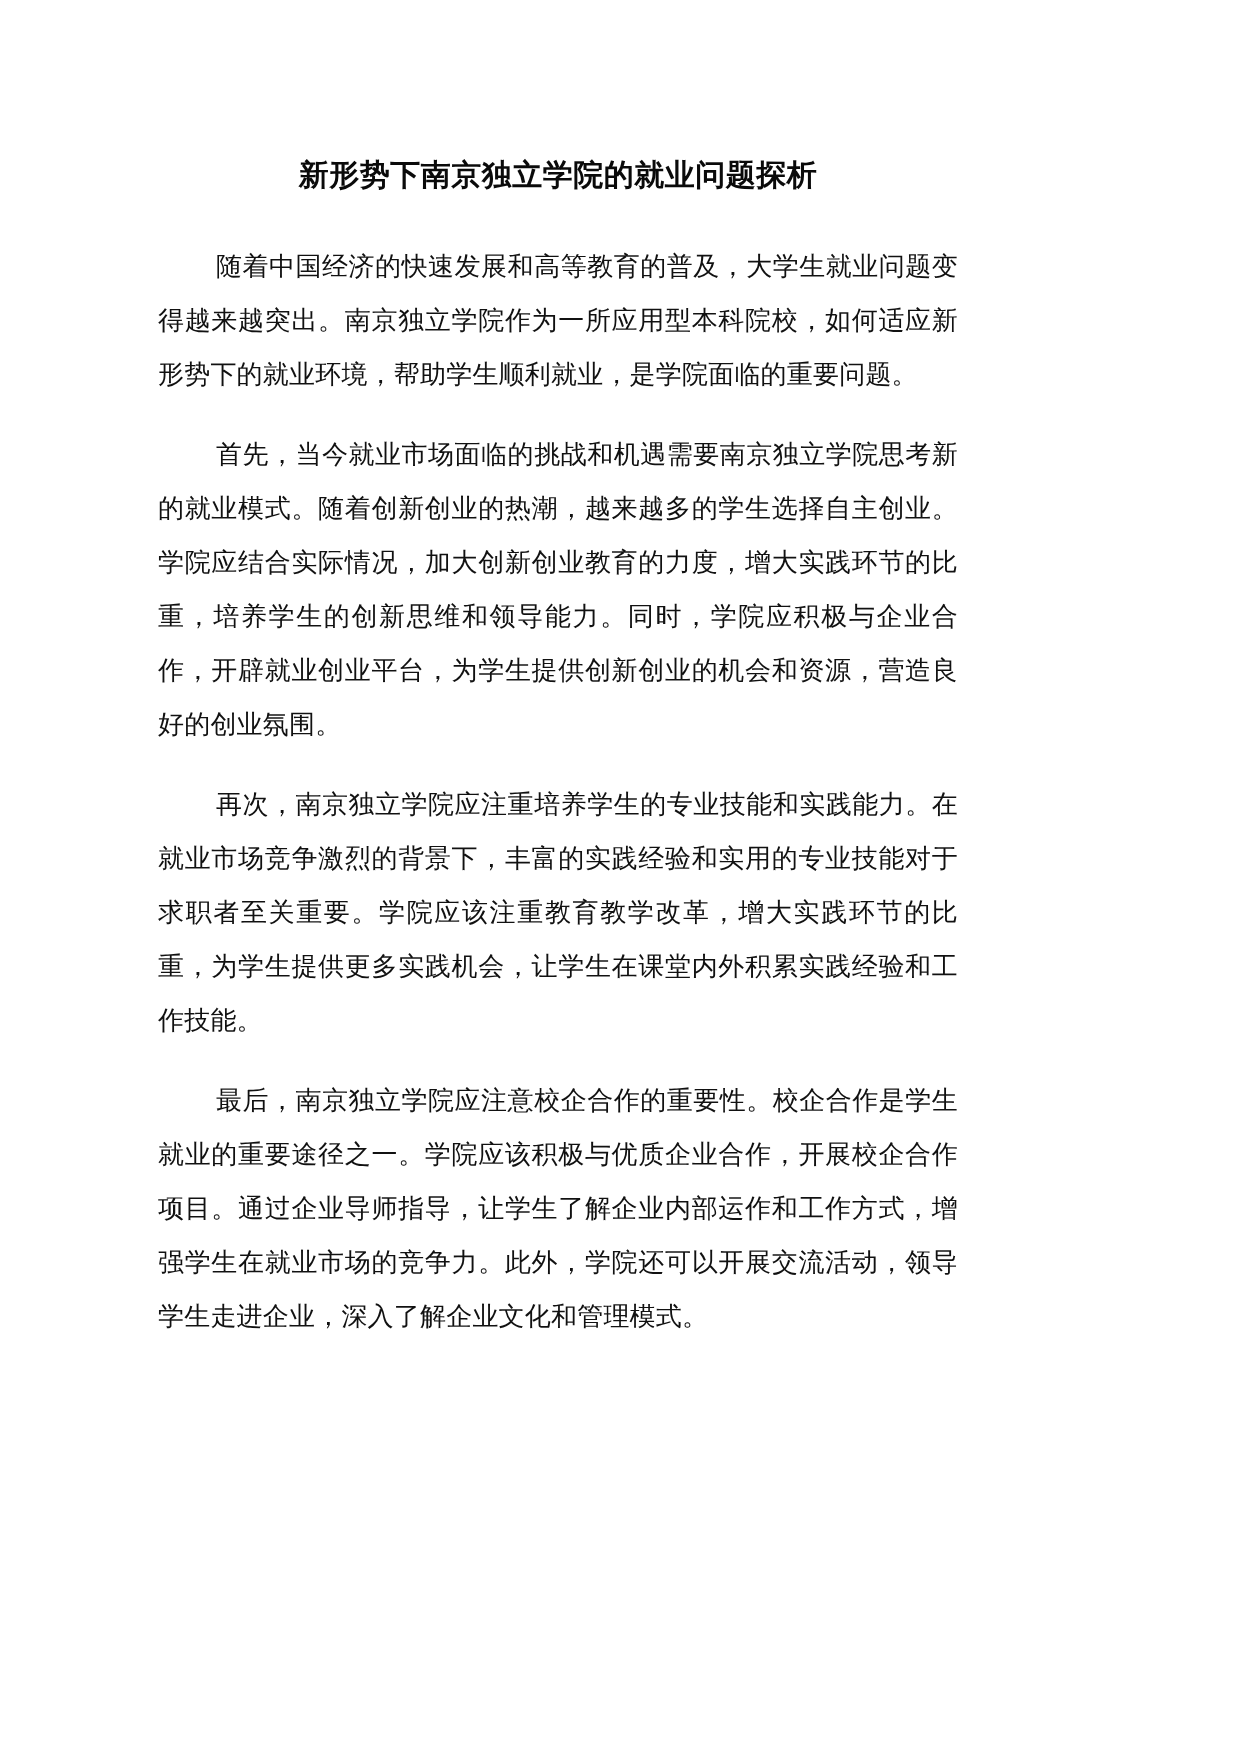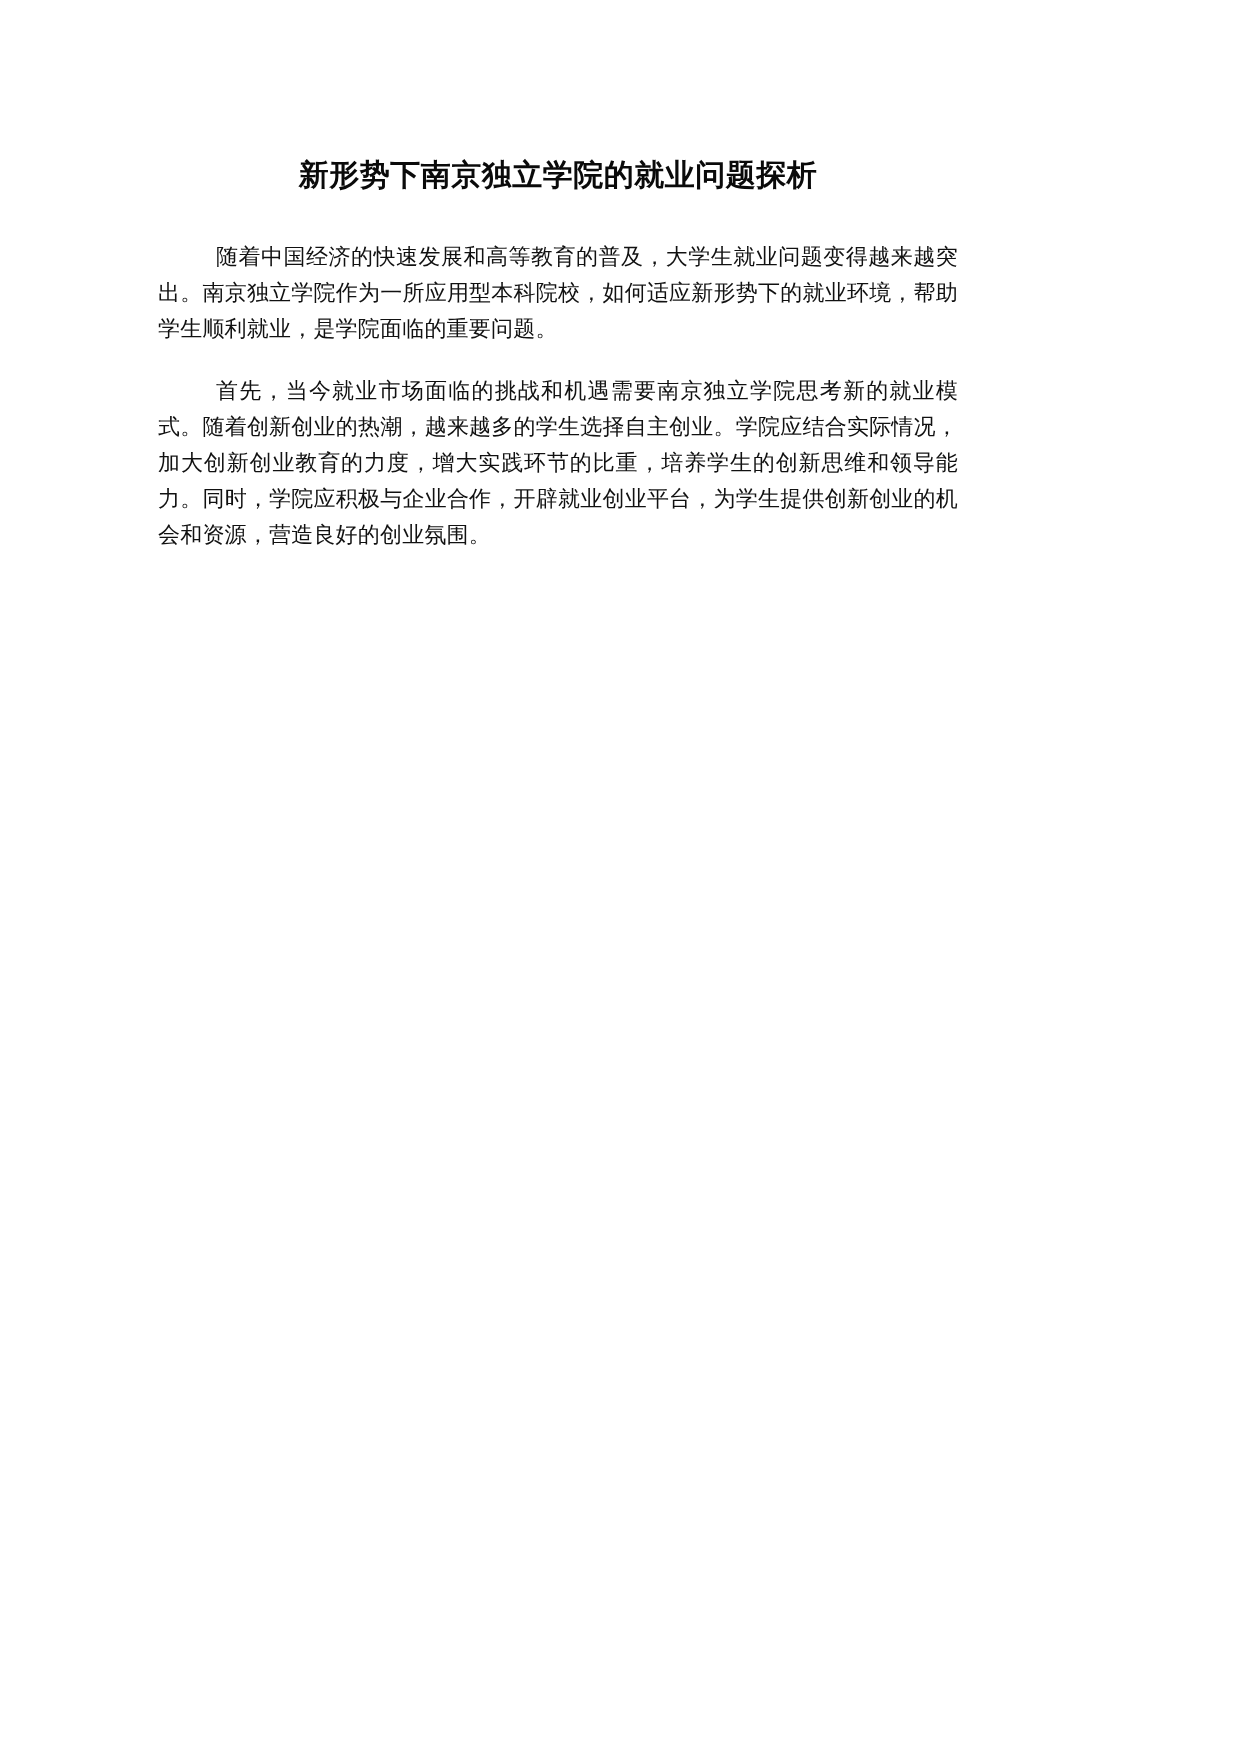--- a/index.html
+++ b/index.html
@@ -47,22 +47,22 @@
   }
 
   .body-block {
     margin-top: 44px;
   }
 
   p.para {
     margin: 0 0 26px 0;
     padding: 0;
     font-family: "DejaVu Serif", "Liberation Serif", serif;
-    font-size: 22px;
-    line-height: 36px;
+    font-size: 26px;
+    line-height: 54px;
     text-align: justify;
     text-justify: inter-character;
     text-indent: 58px;
     color: #111111;
     letter-spacing: 0.2px;
     word-break: break-all;
   }
 
   p.para:last-child {
     margin-bottom: 0;
@@ -72,16 +72,18 @@
 <body>
 
 <div class="page">
   <div class="content">
 
     <h1 class="doc-title">新形势下南京独立学院的就业问题探析</h1>
 
     <div class="body-block">
       <p class="para">随着中国经济的快速发展和高等教育的普及，大学生就业问题变得越来越突出。南京独立学院作为一所应用型本科院校，如何适应新形势下的就业环境，帮助学生顺利就业，是学院面临的重要问题。</p>
       <p class="para">首先，当今就业市场面临的挑战和机遇需要南京独立学院思考新的就业模式。随着创新创业的热潮，越来越多的学生选择自主创业。学院应结合实际情况，加大创新创业教育的力度，增大实践环节的比重，培养学生的创新思维和领导能力。同时，学院应积极与企业合作，开辟就业创业平台，为学生提供创新创业的机会和资源，营造良好的创业氛围。</p>
+      <p class="para">再次，南京独立学院应注重培养学生的专业技能和实践能力。在就业市场竞争激烈的背景下，丰富的实践经验和实用的专业技能对于求职者至关重要。学院应该注重教育教学改革，增大实践环节的比重，为学生提供更多实践机会，让学生在课堂内外积累实践经验和工作技能。</p>
+      <p class="para">最后，南京独立学院应注意校企合作的重要性。校企合作是学生就业的重要途径之一。学院应该积极与优质企业合作，开展校企合作项目。通过企业导师指导，让学生了解企业内部运作和工作方式，增强学生在就业市场的竞争力。此外，学院还可以开展交流活动，领导学生走进企业，深入了解企业文化和管理模式。</p>
     </div>
 
   </div>
 </div>
 
 </body></html>

